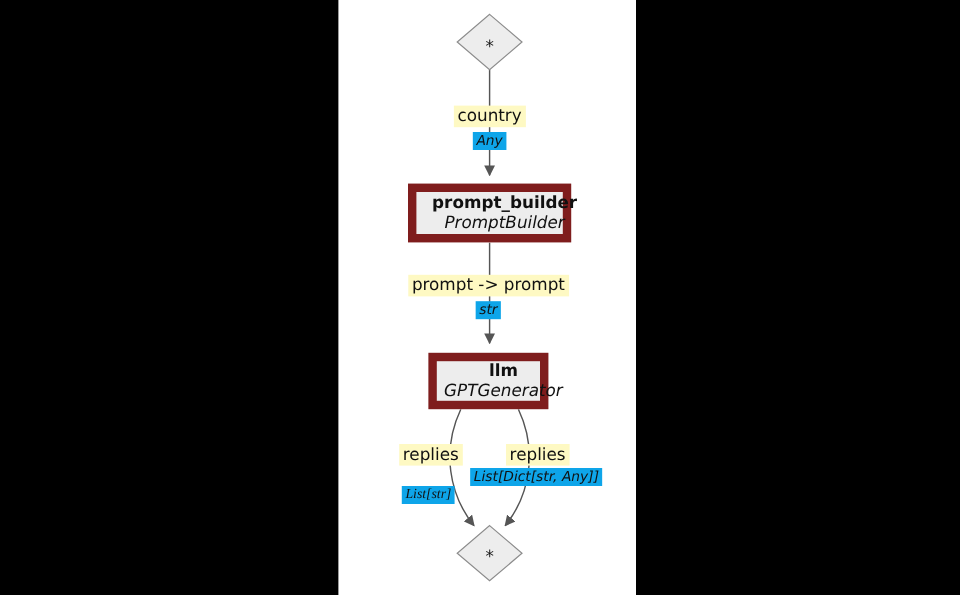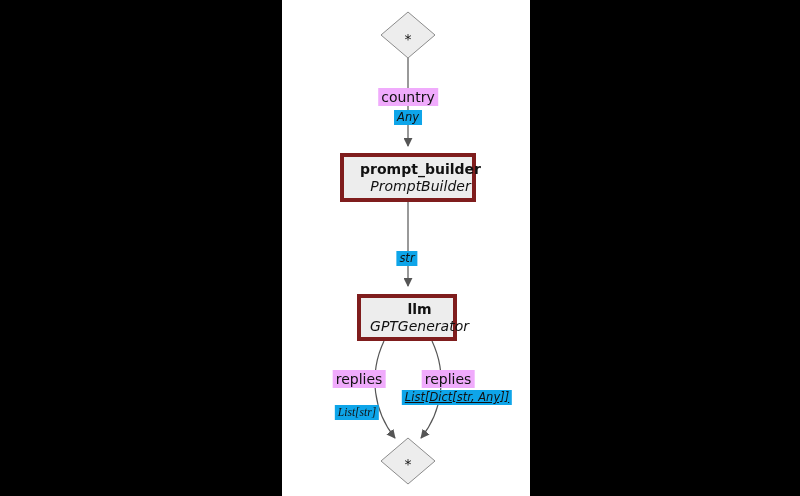--- a/index.html
+++ b/index.html
@@ -5,29 +5,29 @@
   html,body{margin:0;padding:0;background:#000;}
   .stage{
     position:relative;width:800px;height:496px;background:#000;overflow:hidden;
     font-family:"DejaVu Sans","Liberation Sans",sans-serif;color:#111;
   }
   .canvas{
     position:absolute;left:282px;top:0;width:248px;height:496px;background:#fff;
   }
   svg.edges{position:absolute;left:0;top:0;width:248px;height:496px;}
   .edge-label{
-    position:absolute;transform:translateX(-50%);background:#f0abfc;
+    position:absolute;transform:translateX(-50%);background:#fef9c3;
     padding:0 3px;font-size:14px;line-height:18px;white-space:nowrap;
   }
   .edge-type{
     position:absolute;transform:translateX(-50%);background:#0ea5e9;
     padding:0 3px;font-size:11.5px;line-height:15px;font-style:italic;white-space:nowrap;
   }
   .node{
-    position:absolute;box-sizing:border-box;background:#ededed;border:4px solid #7f1d1d;
+    position:absolute;box-sizing:border-box;background:#ededed;border:7px solid #7f1d1d;
     display:flex;flex-direction:column;align-items:center;justify-content:center;gap:3px;padding-left:25px;
   }
   .node-title{font-weight:bold;font-size:14px;line-height:15px;}
   .node-type{font-size:14px;line-height:13px;font-style:italic;}
   .star{
     position:absolute;transform:translate(-50%,-50%);
     font-size:14px;line-height:14px;
   }
 </style>
 </head>
@@ -59,29 +59,30 @@
     <div class="star" style="left:126px;top:39px;">*</div>
 
     <div class="edge-label" style="left:126px;top:88px;">country</div>
     <div class="edge-type" style="left:126px;top:110px;">Any</div>
 
     <div class="node" style="left:58px;top:153px;width:136px;height:49px;">
       <div class="node-title">prompt_builder</div>
       <div class="node-type">PromptBuilder</div>
     </div>
 
+    <div class="edge-label" style="left:125px;top:229px;">prompt -&gt; prompt</div>
     <div class="edge-type" style="left:125px;top:251px;">str</div>
 
     <div class="node" style="left:75px;top:294px;width:100px;height:47px;">
       <div class="node-title">llm</div>
       <div class="node-type">GPTGenerator</div>
     </div>
 
     <div class="edge-label" style="left:77px;top:370px;">replies</div>
     <div class="edge-type" style="left:75px;top:405px;font-family:Liberation Serif, serif;">List[str]</div>
 
     <div class="edge-label" style="left:166px;top:370px;">replies</div>
-    <div class="edge-type" style="left:175px;top:390px;text-decoration:underline;">List[Dict[str, Any]]</div>
+    <div class="edge-type" style="left:165px;top:390px;">List[Dict[str, Any]]</div>
 
     <div class="star" style="left:126px;top:464px;">*</div>
 
   </div>
 </div>
 
 </body></html>

